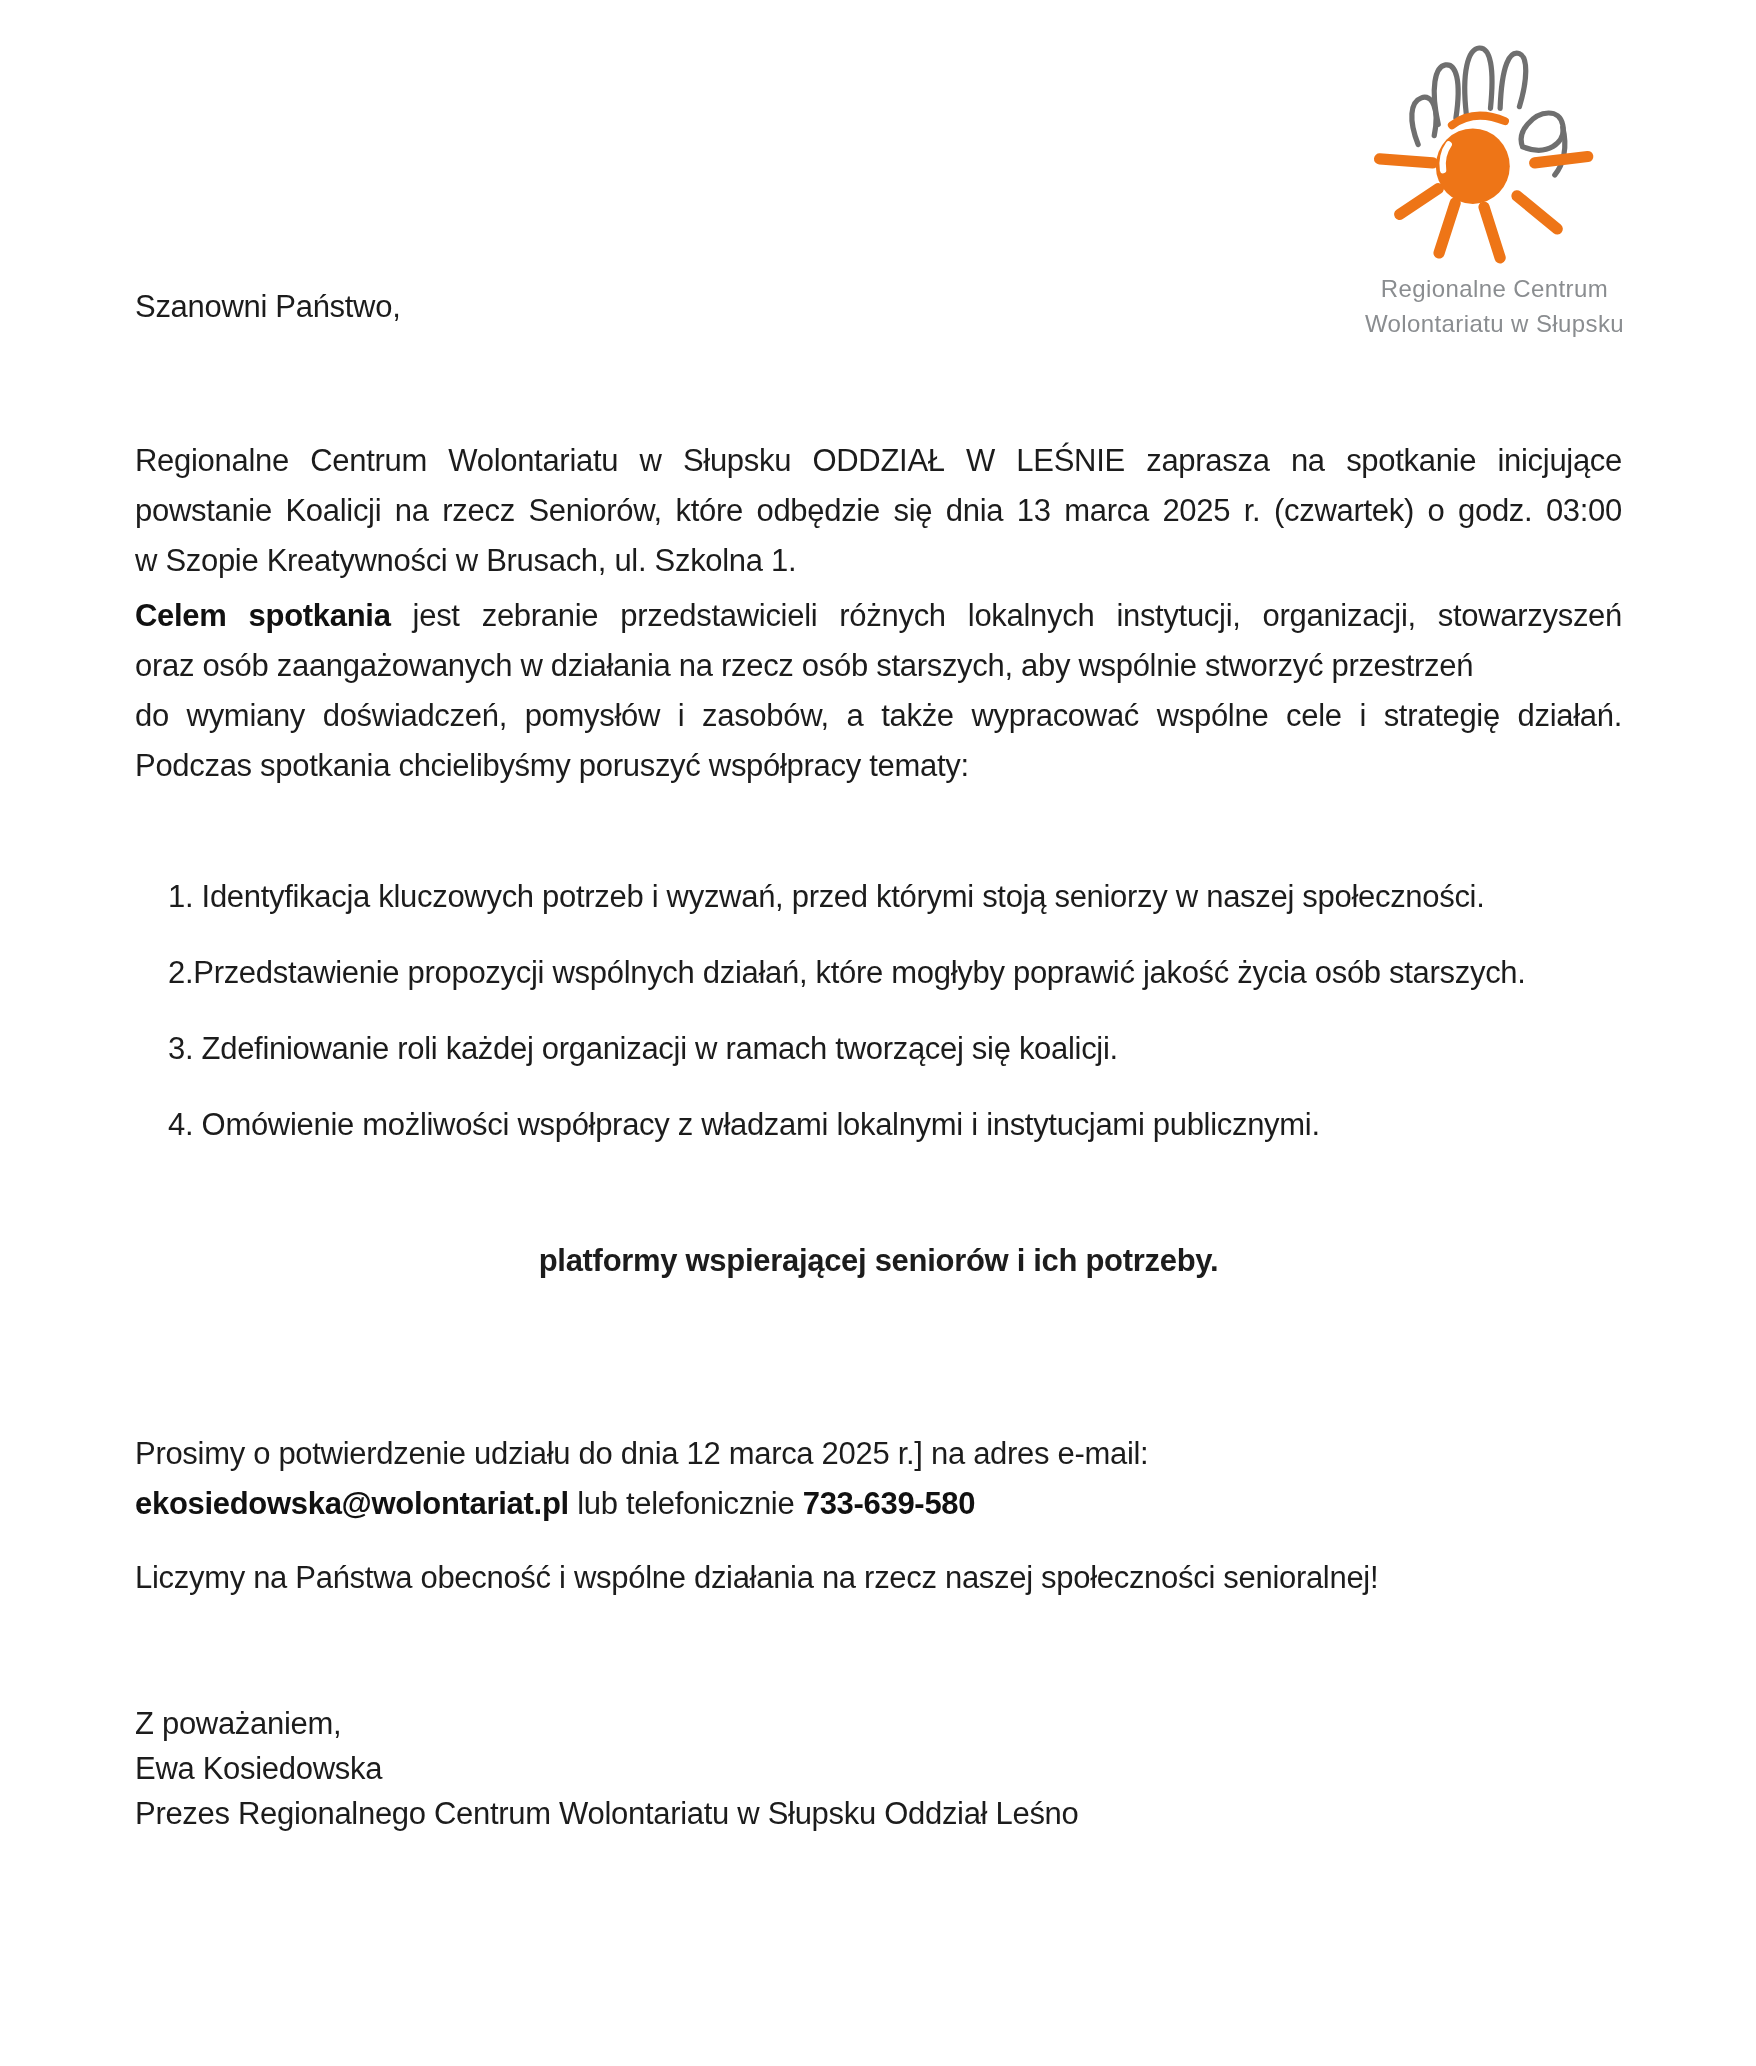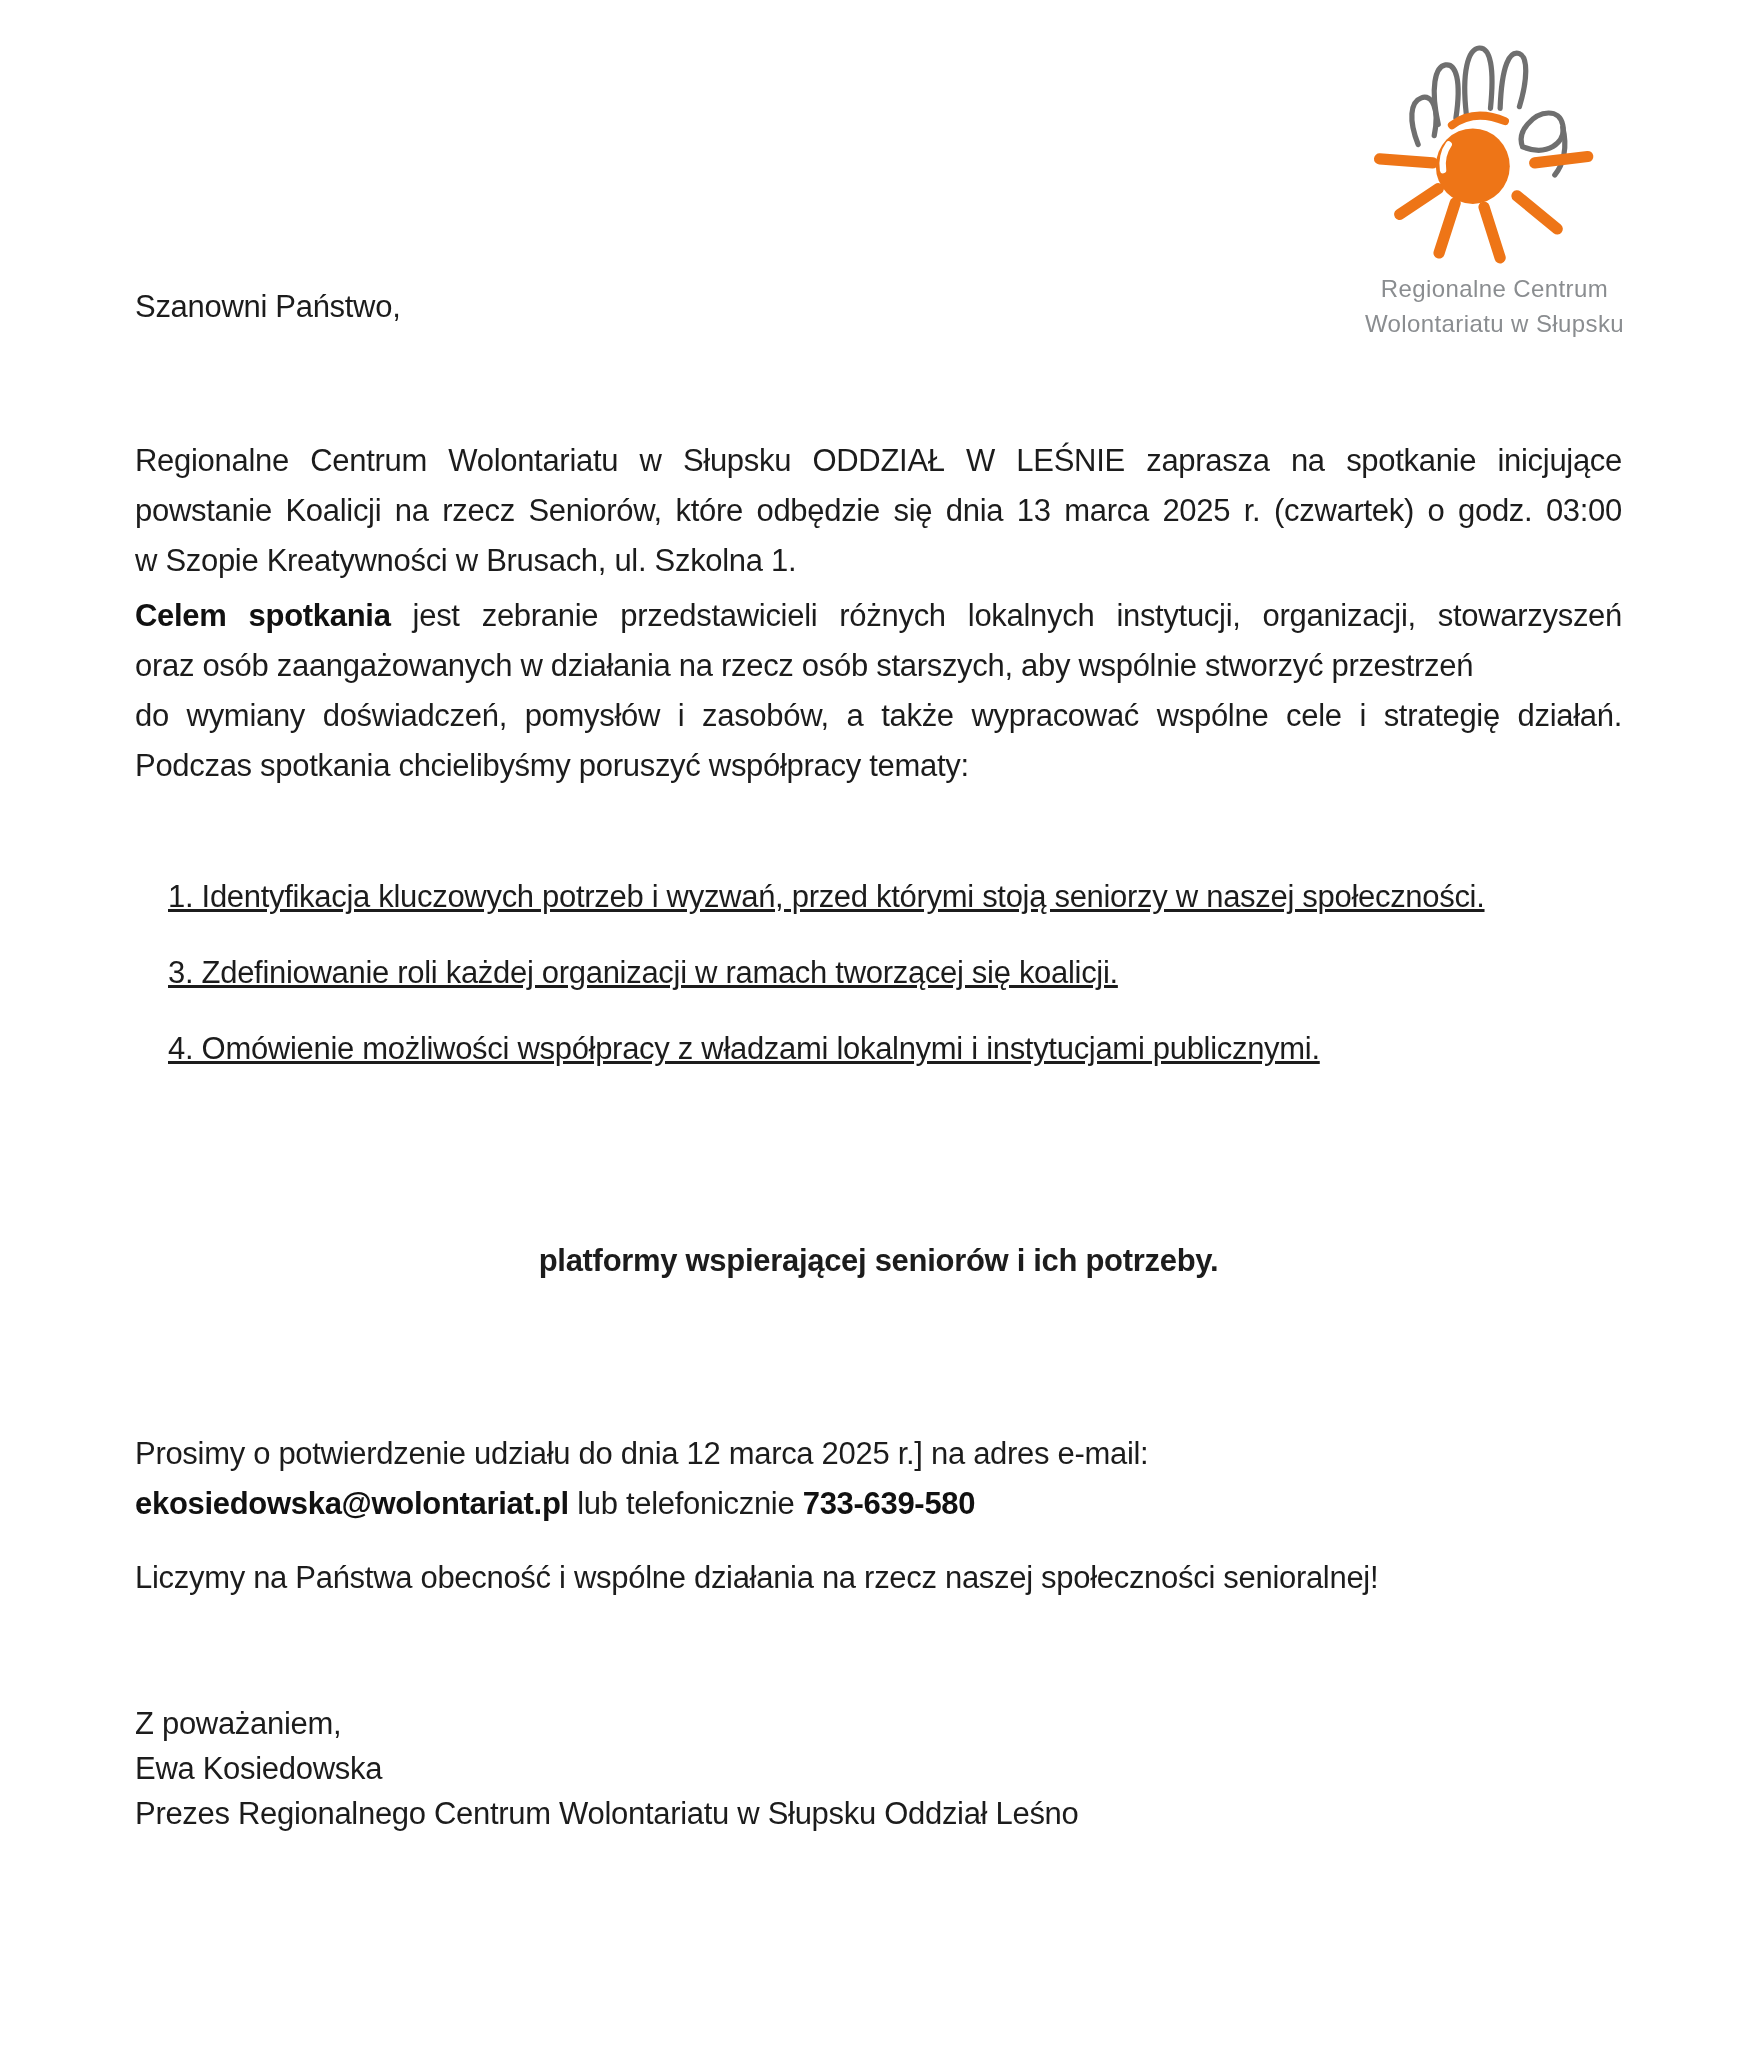--- a/index.html
+++ b/index.html
@@ -21,21 +21,21 @@
     width: 1487px;
     font-size: 31px;
     line-height: 50px;
     letter-spacing: -0.3px;
   }
   .stretch { text-align: justify; text-align-last: justify; }
   .leftline { white-space: nowrap; }
   .greeting { top: 282px; }
   .para1 { top: 436px; }
   .para2 { top: 591px; }
-  .topics { top: 872px; text-decoration: underline; }
+  .topics { top: 872px; }
   .topics .item { padding-left: 33px; margin-bottom: 26px; white-space: nowrap; }
   .highlight {
     top: 1236px;
     font-weight: bold;
     text-align: center;
   }
   .rsvp { top: 1429px; }
   .closing { top: 1553px; }
   .signature { top: 1701px; line-height: 45px; }
   b { color: #111111; }
@@ -101,20 +101,21 @@
 
   <div class="blk para2">
     <div class="stretch"><b>Celem spotkania</b><span> jest zebranie przedstawicieli różnych lokalnych instytucji, organizacji, stowarzyszeń</span></div>
     <div class="leftline">oraz osób zaangażowanych w działania na rzecz osób starszych, aby wspólnie stworzyć przestrzeń</div>
     <div class="stretch">do wymiany doświadczeń, pomysłów i zasobów, a także wypracować wspólne cele i strategię działań.</div>
     <div class="leftline">Podczas spotkania chcielibyśmy poruszyć współpracy tematy:</div>
   </div>
 
   <div class="blk topics">
     <div class="item">1. Identyfikacja kluczowych potrzeb i wyzwań, przed którymi stoją seniorzy w naszej społeczności.</div>
+    <div class="item">2.Przedstawienie propozycji wspólnych działań, które mogłyby poprawić jakość życia osób starszych.</div>
     <div class="item">3. Zdefiniowanie roli każdej organizacji w ramach tworzącej się koalicji.</div>
     <div class="item">4. Omówienie możliwości współpracy z władzami lokalnymi i instytucjami publicznymi.</div>
   </div>
 
   <div class="blk highlight">
     <div>platformy wspierającej seniorów i ich potrzeby.</div>
   </div>
 
   <div class="blk rsvp">
     <div class="leftline">Prosimy o potwierdzenie udziału do dnia 12 marca 2025 r.] na adres e-mail:</div>

